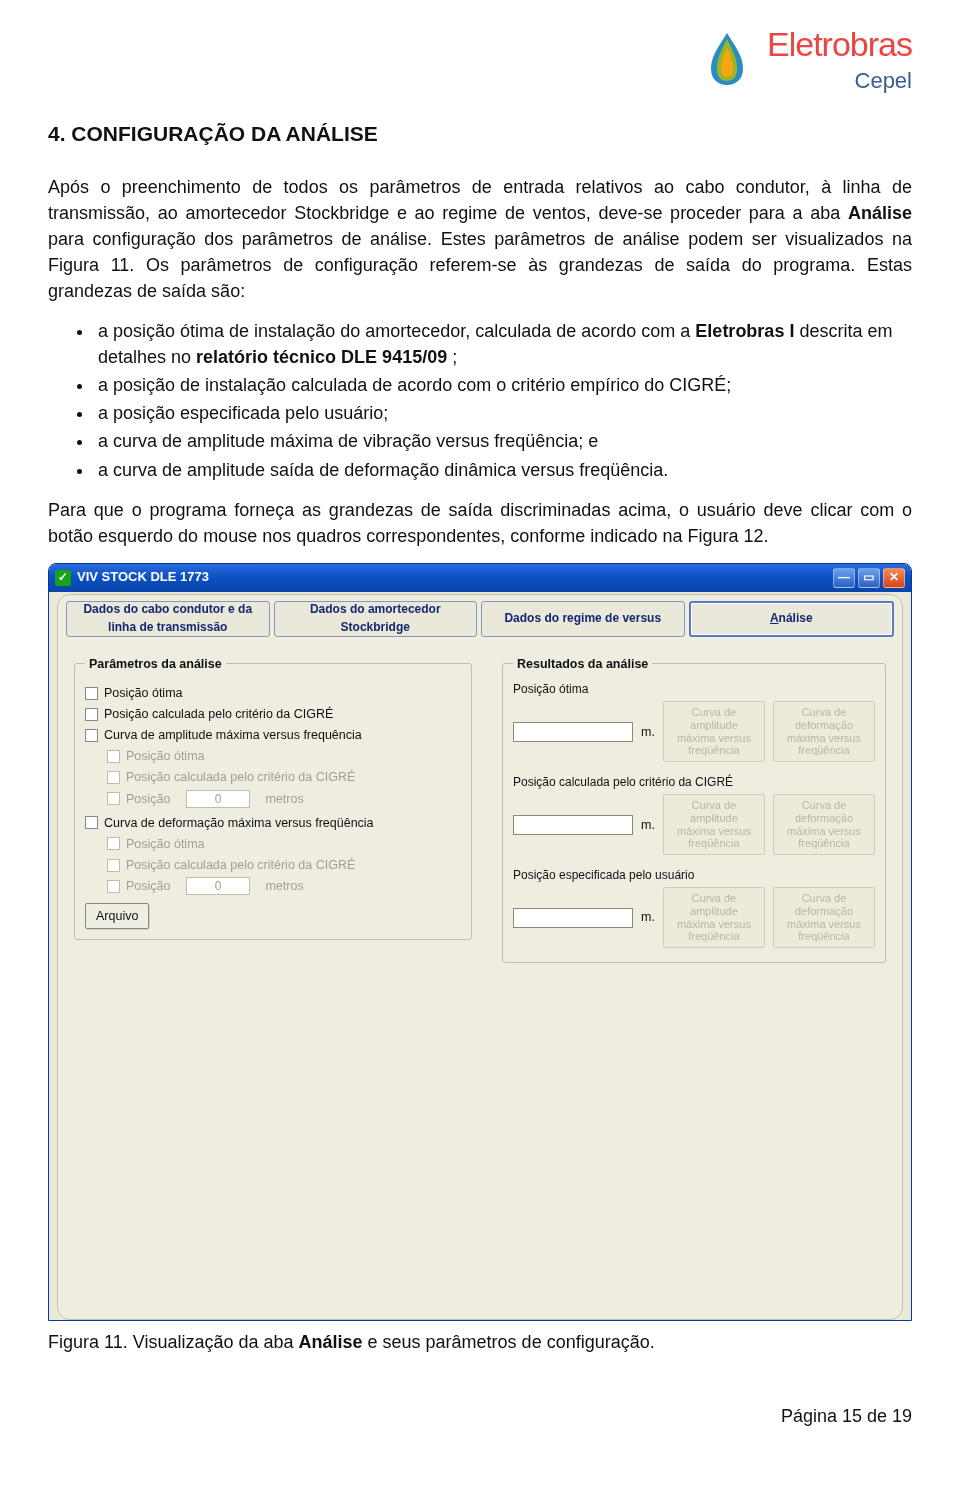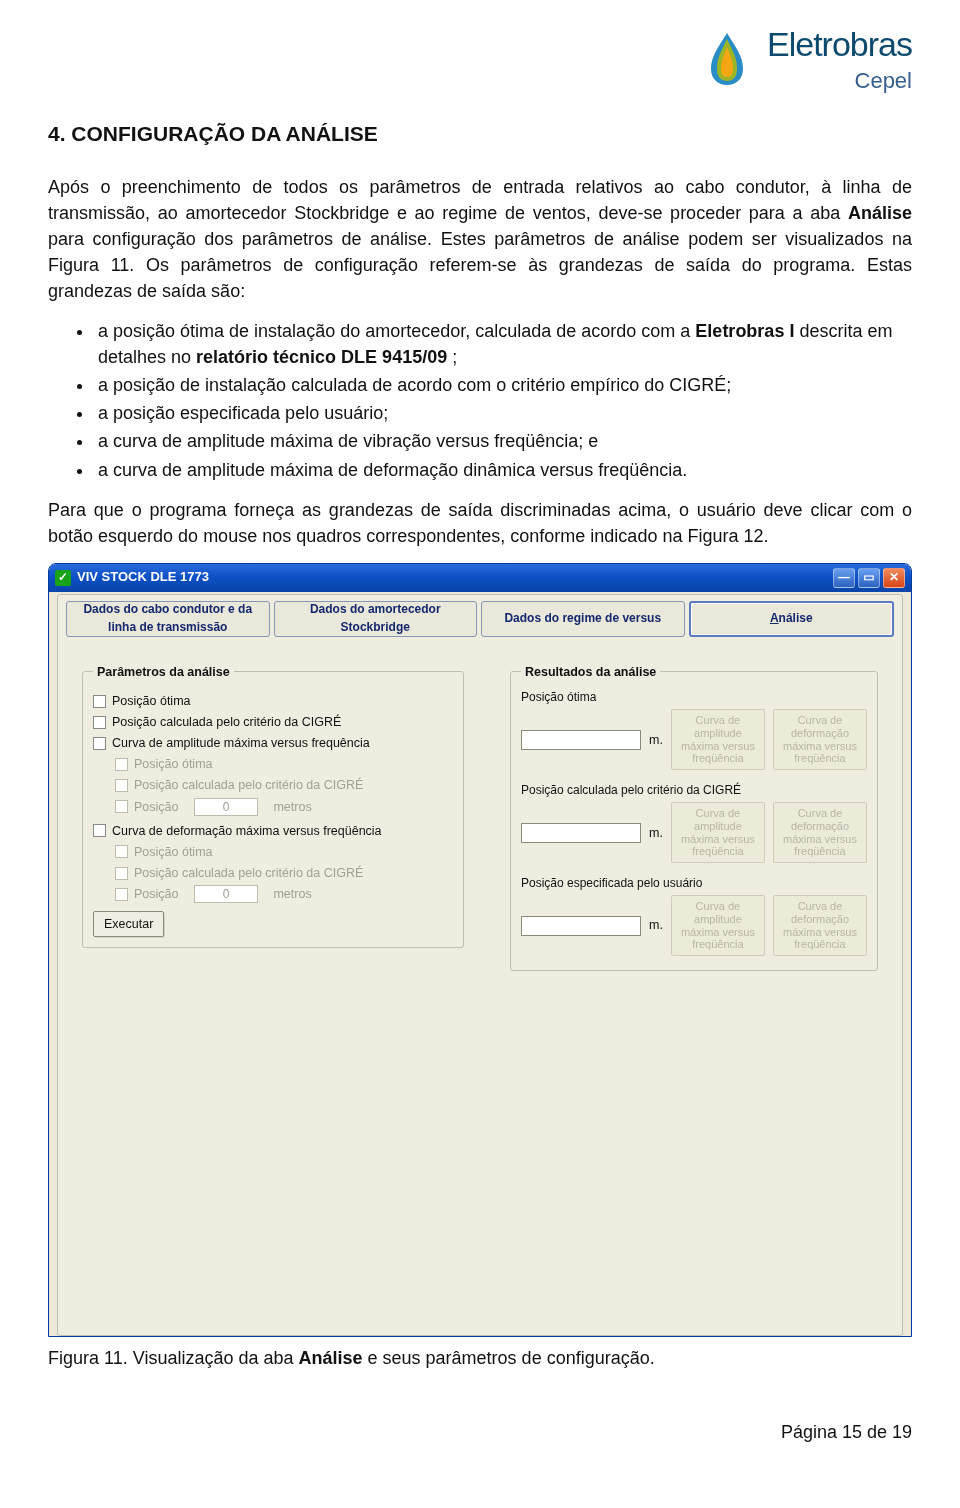--- a/index.html
+++ b/index.html
@@ -19,21 +19,21 @@
     font-size:18px;
     line-height:1.45;
     color:var(--text);
     width:960px;
     background:#fff;
     padding:20px 48px 32px 48px;
   }
   .logo-wrap{display:flex;justify-content:flex-end;margin-bottom:22px;}
   .logo{display:flex;align-items:center;gap:10px;}
   .logo svg{width:60px;height:60px;}
-  .logo-text{font-size:34px;color:#0c4a6e;letter-spacing:-1px;font-weight:500;}
+  .logo-text{font-size:34px;color:#ef4444;letter-spacing:-1px;font-weight:500;}
   .logo-sub{font-size:22px;color:#365e8f;margin-top:-4px;text-align:right;}
   h2{font-size:21px;margin:0 0 24px 0;}
   p{margin:0 0 14px 0;text-align:justify;}
   ul{margin:4px 0 14px 0;padding-left:46px;}
   ul li{margin:2px 0;padding-left:4px;}
   .b{font-weight:bold;}
   .win{
     border:1px solid #003a9c;
     border-radius:8px 8px 0 0;
     overflow:hidden;
@@ -60,21 +60,21 @@
     width:22px;height:20px;margin-left:3px;border:1px solid #fff6;border-radius:3px;
     background:linear-gradient(#6aa0f0,#2c62c0);display:flex;align-items:center;justify-content:center;
     color:#fff;font-size:12px;font-weight:bold;
   }
   .winbtn.close{background:linear-gradient(#f28a5a,#d64518);}
   .menubar{background:var(--tan);padding:4px 8px;font-size:12.5px;}
   .menubar span{margin-right:14px;}
   .tabs-zone{
     margin:2px 8px 0 8px;
     border:1px solid var(--border);
-    border-radius:3px;
+    border-radius:13px;
     background:var(--panel);
     padding:6px 8px 8px 8px;
   }
   .tabbtns{display:flex;gap:4px;margin-bottom:10px;}
   .tabbtn{
     flex:1;
     border:1px solid #8697b5;
     background:#eae8da;
     height:36px;
     display:flex;align-items:center;justify-content:center;
@@ -82,21 +82,21 @@
     text-align:center;
     border-radius:3px;
     padding:2px 6px;
   }
   .tabbtn.active{border:2px solid #5b7ac2;box-shadow:inset 0 0 0 1px #fff;}
   .tabbtn .ul{text-decoration:underline;}
   .cols{display:flex;gap:14px;}
   .col-l{flex:0 0 50%;}
   .col-r{flex:1;}
   fieldset{
-    border:1px solid var(--border);border-radius:3px;padding:8px 10px 10px 10px;margin:16px;
+    border:1px solid var(--border);border-radius:3px;padding:8px 10px 10px 10px;margin:8px;
   }
   legend{font-weight:bold;padding:0 4px;font-size:12.5px;}
   .chk{display:flex;align-items:center;gap:6px;margin:3px 0;}
   .chk .box{width:13px;height:13px;border:1px solid #888;background:#fff;flex-shrink:0;}
   .chk.disabled{color:var(--disabled);}
   .chk.disabled .box{border-color:#bdbdb0;}
   .sub{margin-left:22px;}
   .inline-input{
     display:inline-block;width:64px;border:1px solid #bdbdb0;background:#fff;height:18px;
     text-align:center;font-size:12px;line-height:17px;color:var(--disabled);
@@ -148,21 +148,21 @@
   <li>
     <span>a posição ótima de instalação do amortecedor, calculada de acordo com a </span>
     <span class="b">Eletrobras I</span>
     <span> descrita em detalhes no </span>
     <span class="b">relatório técnico DLE 9415/09</span>
     <span>;</span>
   </li>
   <li>a posição de instalação calculada de acordo com o critério empírico do CIGRÉ;</li>
   <li>a posição especificada pelo usuário;</li>
   <li>a curva de amplitude máxima de vibração versus freqüência; e</li>
-  <li>a curva de amplitude máxima de deformação dinâmica versus freqüência.</li>
+  <li>a curva de amplitude saída de deformação dinâmica versus freqüência.</li>
 </ul>
 
 <p>Para que o programa forneça as grandezas de saída discriminadas acima, o usuário deve clicar com o botão esquerdo do mouse nos quadros correspondentes, conforme indicado na Figura 12.</p>
 
 <div class="win">
   <div class="titlebar">
     <div class="check">✓</div>
     <span>VIV STOCK DLE 1773</span>
     <div class="spacer"></div>
     <div class="winbtn">—</div>
@@ -230,21 +230,21 @@
                 <span>Posição calculada pelo critério da CIGRÉ</span>
             </div>
             <div class="chk disabled">
               <div class="box"></div><span>Posição</span>
               &nbsp;<span class="inline-input">0</span>
               &nbsp;<span>metros</span>
             </div>
           </div>
 
           <div style="margin-top:8px;">
-            <span class="btn">Executar</span>
+            <span class="btn">Arquivo</span>
           </div>
         </fieldset>
       </div>
 
       <div class="col-r">
         <fieldset>
           <legend>Resultados da análise</legend>
 
           <div class="res-block">
             <div class="res-lbl">Posição ótima</div>

